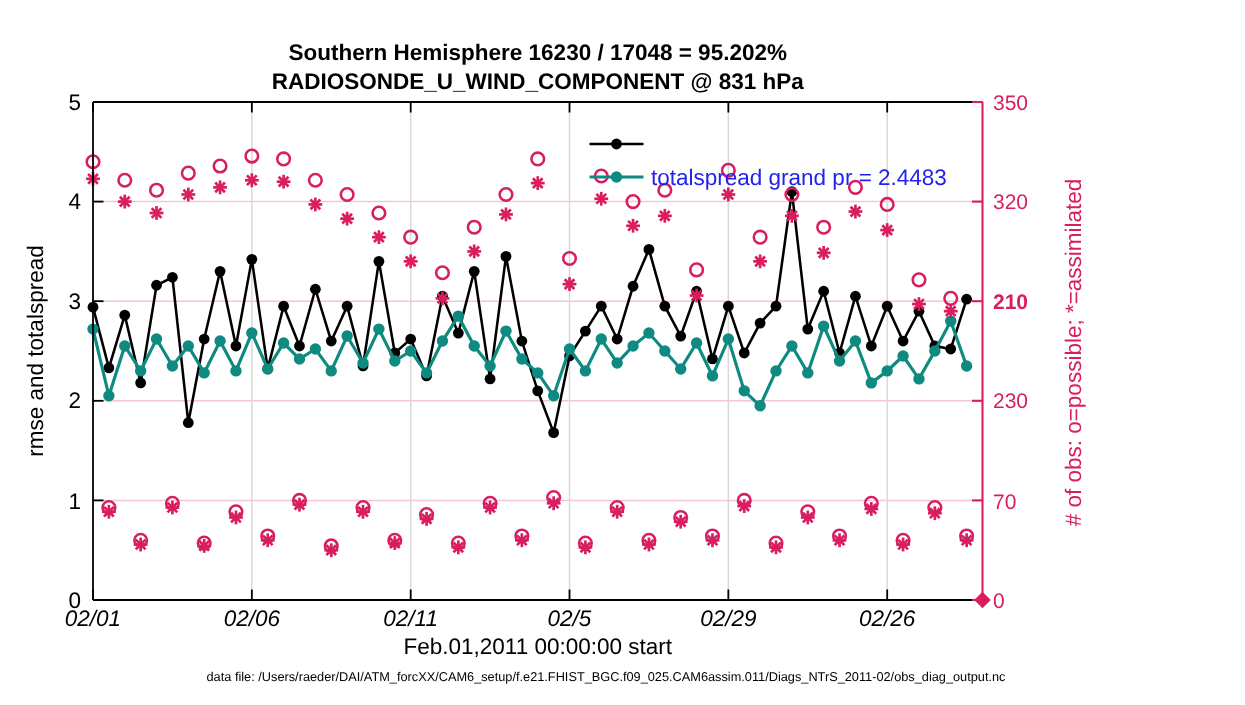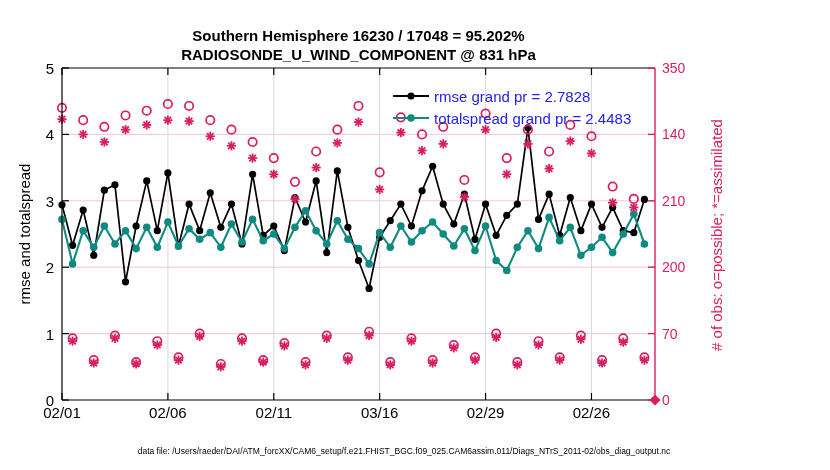--- a/index.html
+++ b/index.html
@@ -13,21 +13,21 @@
   #legend-label-1{top:88px;}
   #legend-label-2{top:110px;}
   #ylabel-left{left:24px;top:234px;transform:translate(-50%,-50%) rotate(-90deg);
                font-size:15px;color:#000;white-space:nowrap;}
   #ylabel-right{left:716px;top:235px;transform:translate(-50%,-50%) rotate(-90deg);
                 font-size:15px;color:var(--obs-pink);white-space:nowrap;}
   #xlabel{left:62px;top:423px;width:593px;text-align:center;font-size:15px;color:#000;white-space:nowrap;}
   #footer{left:0;top:446px;width:808px;text-align:center;font-size:8.5px;color:#000;white-space:nowrap;}
   .ytick-left{width:30px;text-align:right;font-size:15px;color:#000;}
   .ytick-right{font-size:14px;color:var(--obs-pink);}
-  .xtick{width:60px;text-align:center;font-size:15px;color:#000;}
+  .xtick{width:60px;text-align:center;font-size:15px;color:#000;font-style:italic;}
   #chart-svg{position:absolute;left:0;top:0;}
 </style>
 </head>
 <body>
 
 <div id="page">
 
   <svg id="chart-svg" width="830" height="470">
       <line x1="62" x2="655" y1="333.6" y2="333.6" stroke="#f3c6d6" stroke-width="1"></line>
       <line x1="62" x2="655" y1="267.2" y2="267.2" stroke="#f3c6d6" stroke-width="1"></line>
@@ -463,40 +463,40 @@
       <polygon points="655,394.5 660.5,400 655,405.5 649.5,400" fill="#d81e60"></polygon>
       <line x1="393" x2="429" y1="96" y2="96" stroke="#000000" stroke-width="1.8"></line>
       <circle cx="411" cy="96" r="3.6" fill="#000000"></circle>
       <line x1="393" x2="429" y1="118" y2="118" stroke="#0e8a80" stroke-width="2.1"></line>
       <circle cx="411" cy="118" r="3.8" fill="#0e8a80"></circle>
     </svg>
 
   <div class="abs title-line" id="title1">Southern Hemisphere 16230 / 17048 = 95.202%</div>
   <div class="abs title-line" id="title2">RADIOSONDE_U_WIND_COMPONENT @ 831 hPa</div>
 
-  <div class="abs legend-label" id="legend-label-1">rmse grand pr = 2.7828</div>
   <div class="abs legend-label" id="legend-label-2">totalspread grand pr = 2.4483</div>
 
   <div class="abs" id="ylabel-left">rmse and totalspread</div>
   <div class="abs" id="ylabel-right"># of obs: o=possible; *=assimilated</div>
+  <div class="abs" id="xlabel">Feb.01,2011 00:00:00 start</div>
   <div class="abs" id="footer">data file: /Users/raeder/DAI/ATM_forcXX/CAM6_setup/f.e21.FHIST_BGC.f09_025.CAM6assim.011/Diags_NTrS_2011-02/obs_diag_output.nc</div>
 
   <div id="tick-labels">
       <div class="abs ytick-left" style="left: 24px; top: 392px;">0</div>
       <div class="abs ytick-left" style="left: 24px; top: 325.6px;">1</div>
       <div class="abs ytick-left" style="left: 24px; top: 259.2px;">2</div>
       <div class="abs ytick-left" style="left: 24px; top: 192.8px;">3</div>
       <div class="abs ytick-left" style="left: 24px; top: 126.4px;">4</div>
       <div class="abs ytick-left" style="left: 24px; top: 60px;">5</div>
       <div class="abs ytick-right" style="left: 662px; top: 392px;">0</div>
       <div class="abs ytick-right" style="left: 662px; top: 325.6px;">70</div>
-      <div class="abs ytick-right" style="left: 662px; top: 259.2px;">200</div>
-      <div class="abs ytick-right" style="left: 662px; top: 192.8px;">210</div>
-      <div class="abs ytick-right" style="left: 662px; top: 126.4px;">140</div>
+      <div class="abs ytick-right" style="left: 662px; top: 259.2px;">230</div>
+      <div class="abs ytick-right" style="left: 662px; top: 192.8px; font-weight: bold;">210</div>
+      <div class="abs ytick-right" style="left: 662px; top: 126.4px;">320</div>
       <div class="abs ytick-right" style="left: 662px; top: 60px;">350</div>
       <div class="abs xtick" style="left: 32px; top: 404px;">02/01</div>
       <div class="abs xtick" style="left: 137.893px; top: 404px;">02/06</div>
       <div class="abs xtick" style="left: 243.786px; top: 404px;">02/11</div>
-      <div class="abs xtick" style="left: 349.679px; top: 404px;">03/16</div>
+      <div class="abs xtick" style="left: 349.679px; top: 404px;">02/5</div>
       <div class="abs xtick" style="left: 455.571px; top: 404px;">02/29</div>
       <div class="abs xtick" style="left: 561.464px; top: 404px;">02/26</div>
     </div>
 </div>
 
 </body></html>

